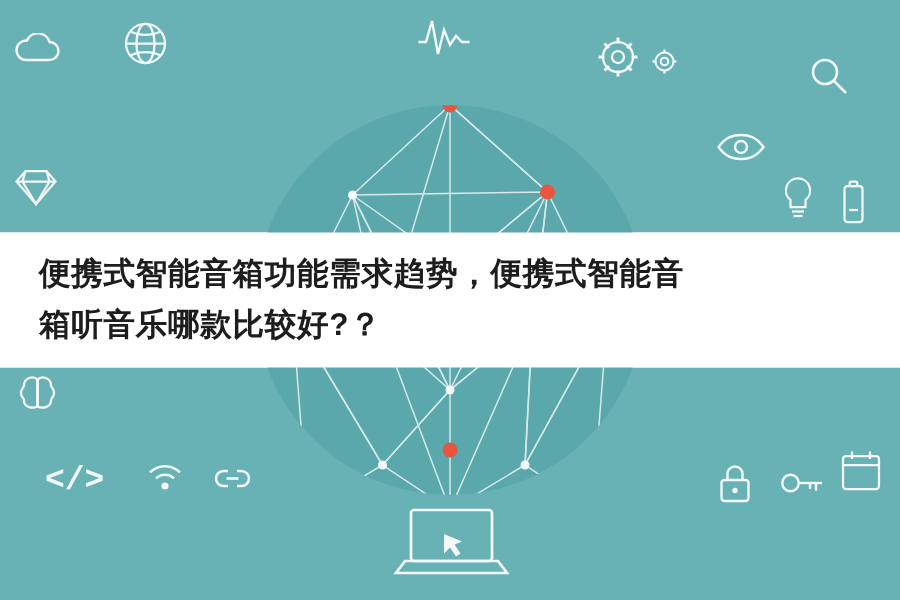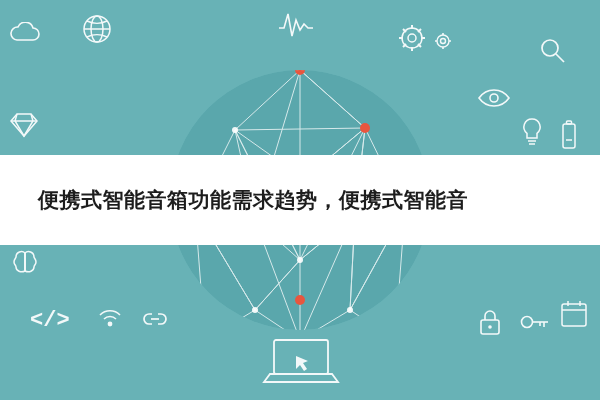--- a/index.html
+++ b/index.html
@@ -61,21 +61,21 @@
     position: absolute;
     left: 0;
     top: 155px;
     width: 600px;
     height: 90px;
     display: flex;
     flex-direction: column;
     justify-content: center;
     background: #ffffff;
     box-sizing: border-box;
-    padding: 0 38px;
+    padding: 0 26px;
   }
   .caption-line {
     font-size: 21px;
     line-height: 34px;
     font-weight: bold;
     color: #1d1d1d;
     letter-spacing: 0.5px;
     white-space: nowrap;
     font-family: "Liberation Sans", sans-serif;
   }
@@ -293,15 +293,16 @@
         <rect x="12" y="2" width="54" height="34" rx="2"></rect>
         <path d="M2 44h74l-6-8H8z"></path>
         <path d="M34 18l12 5-5 2 4 6-3 2-4-6-4 4z" fill="#ffffff" stroke="none"></path>
       </svg>
     </span>
 
   </div>
 
   <div class="caption">
     <div class="caption-line">便携式智能音箱功能需求趋势，便携式智能音</div>
+    <div class="caption-line">箱听音乐哪款比较好?？</div>
   </div>
 
 </div>
 
 </body></html>

